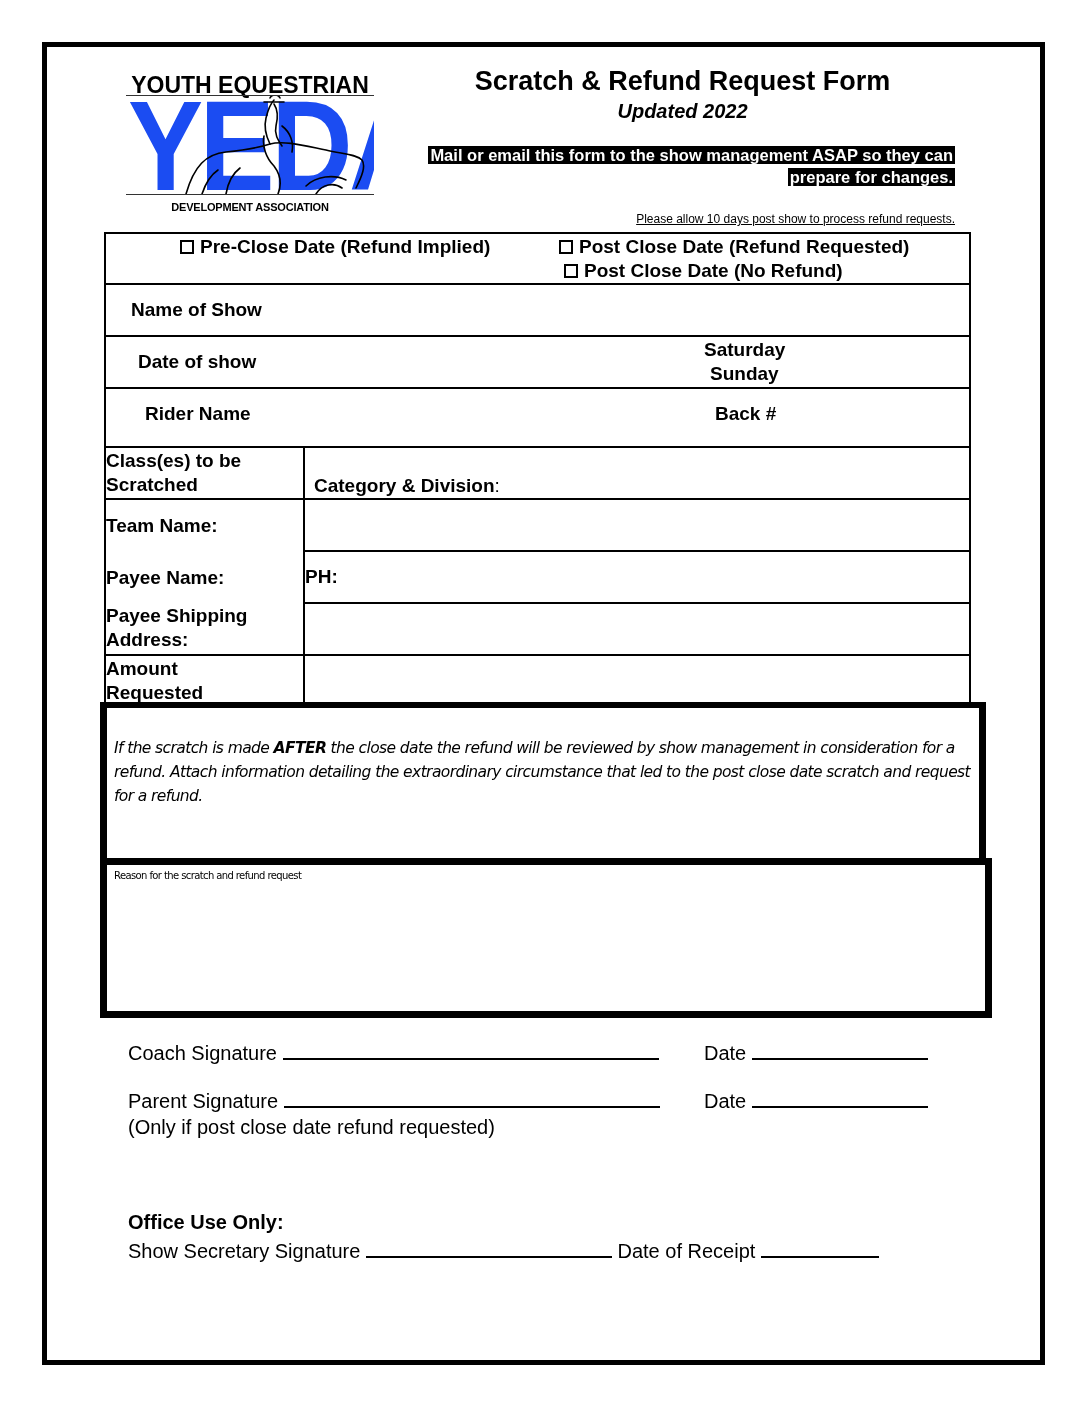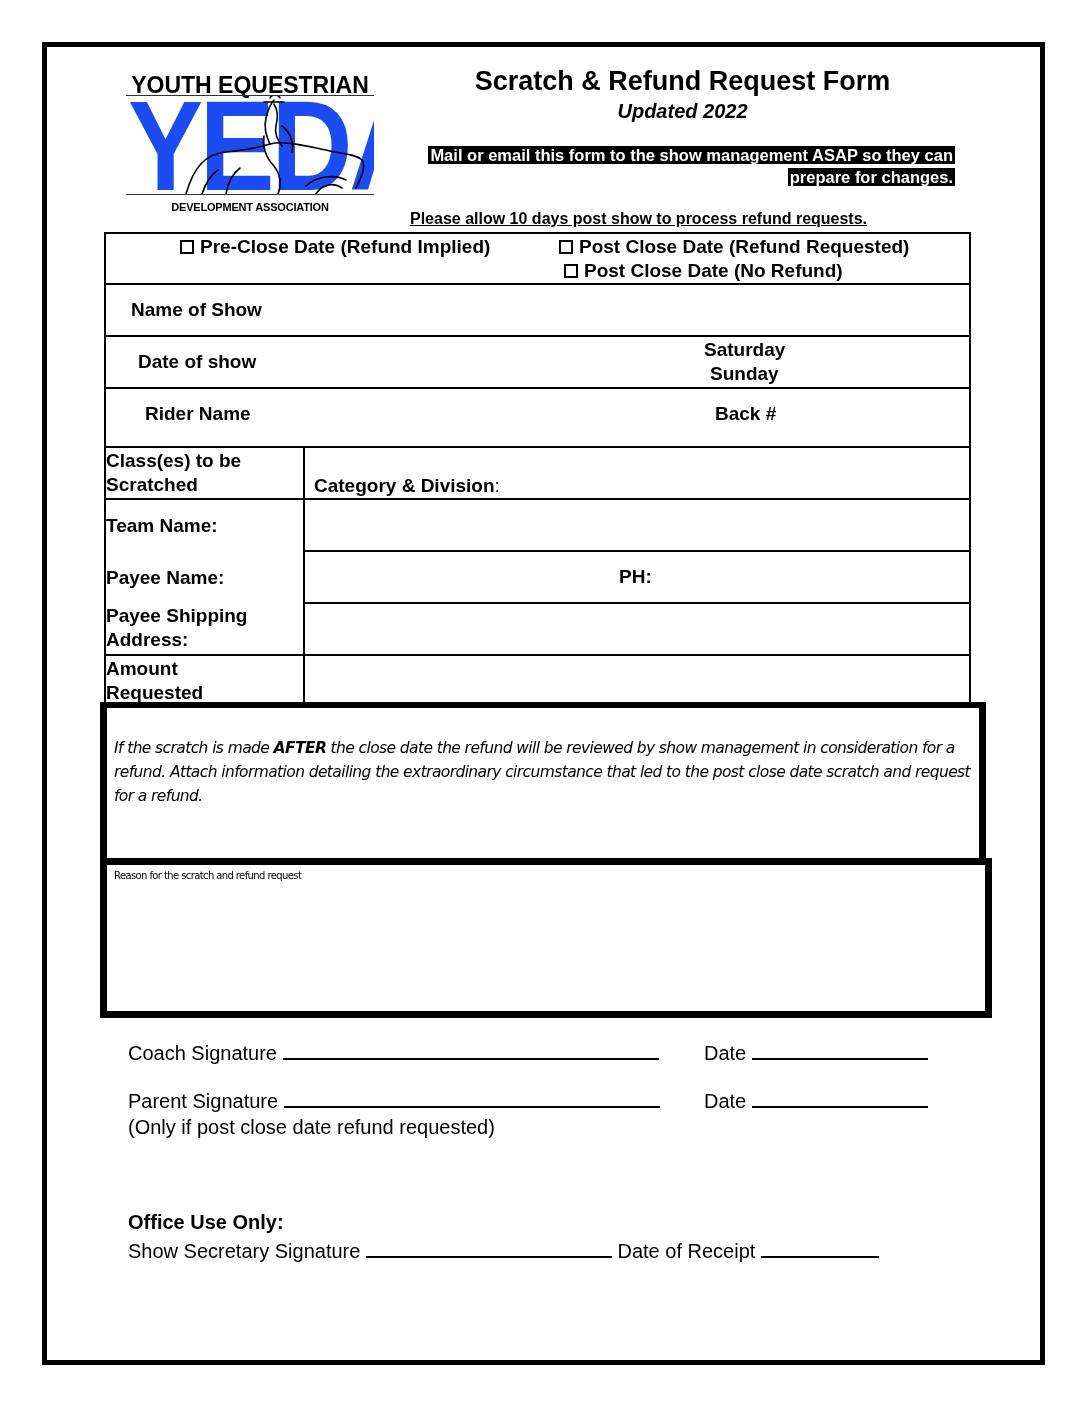--- a/index.html
+++ b/index.html
@@ -24,22 +24,22 @@
 
   
   .title { position: absolute; left: 410px; top: 64px; width: 545px; text-align: center;
            font-weight: bold; font-size: 27px; line-height: 34px; }
   .subtitle { position: absolute; left: 410px; top: 99px; width: 545px; text-align: center;
               font-weight: bold; font-style: italic; font-size: 20px; line-height: 24px; }
   .notice-bar { position: absolute; left: 410px; top: 144px; width: 545px; text-align: right;
                 font-weight: bold; font-size: 16.5px; line-height: 22px; }
   .notice-bar span { background: #000; color: #fff; box-decoration-break: clone;
                      -webkit-box-decoration-break: clone; padding: 0 2px; }
-  .allow-note { position: absolute; left: 410px; top: 209px; width: 545px; text-align: left;
-                font-weight: bold; font-size: 16px; line-height: 20px; text-decoration: underline; }
+  .allow-note { position: absolute; left: 410px; top: 209px; width: 545px; text-align: right;
+                font-weight: normal; font-size: 12px; line-height: 20px; text-decoration: underline; }
 
   
   .form-table { position: absolute; left: 104px; top: 232px; width: 865px;
                 border-collapse: collapse; table-layout: fixed; }
   .form-table td { border: 2px solid #000; padding: 0; font-weight: bold; font-size: 19px;
                    line-height: 24px; vertical-align: middle; }
   .row-checks td { height: 49px; }
   .checks-wrap { position: relative; height: 49px; }
   .chk { position: absolute; white-space: nowrap; }
   .chk .box { display: inline-block; width: 14px; height: 14px; border: 2px solid #000;
@@ -160,21 +160,21 @@
       <div style="height:52px;line-height:52px">Payee Name:</div>
       <div>
         <div>Payee Shipping</div>
         <div>Address:</div>
       </div>
     </td>
     <td></td>
   </tr>
   <tr class="row-std">
     <td>
-      <span style="padding-left:314px">PH:</span>
+      <span style="">PH:</span>
     </td>
   </tr>
   <tr class="row-std">
     <td></td>
   </tr>
   <tr class="row-std">
     <td class="lbl-center">
       <div>Amount</div>
       <div>Requested</div>
     </td>

